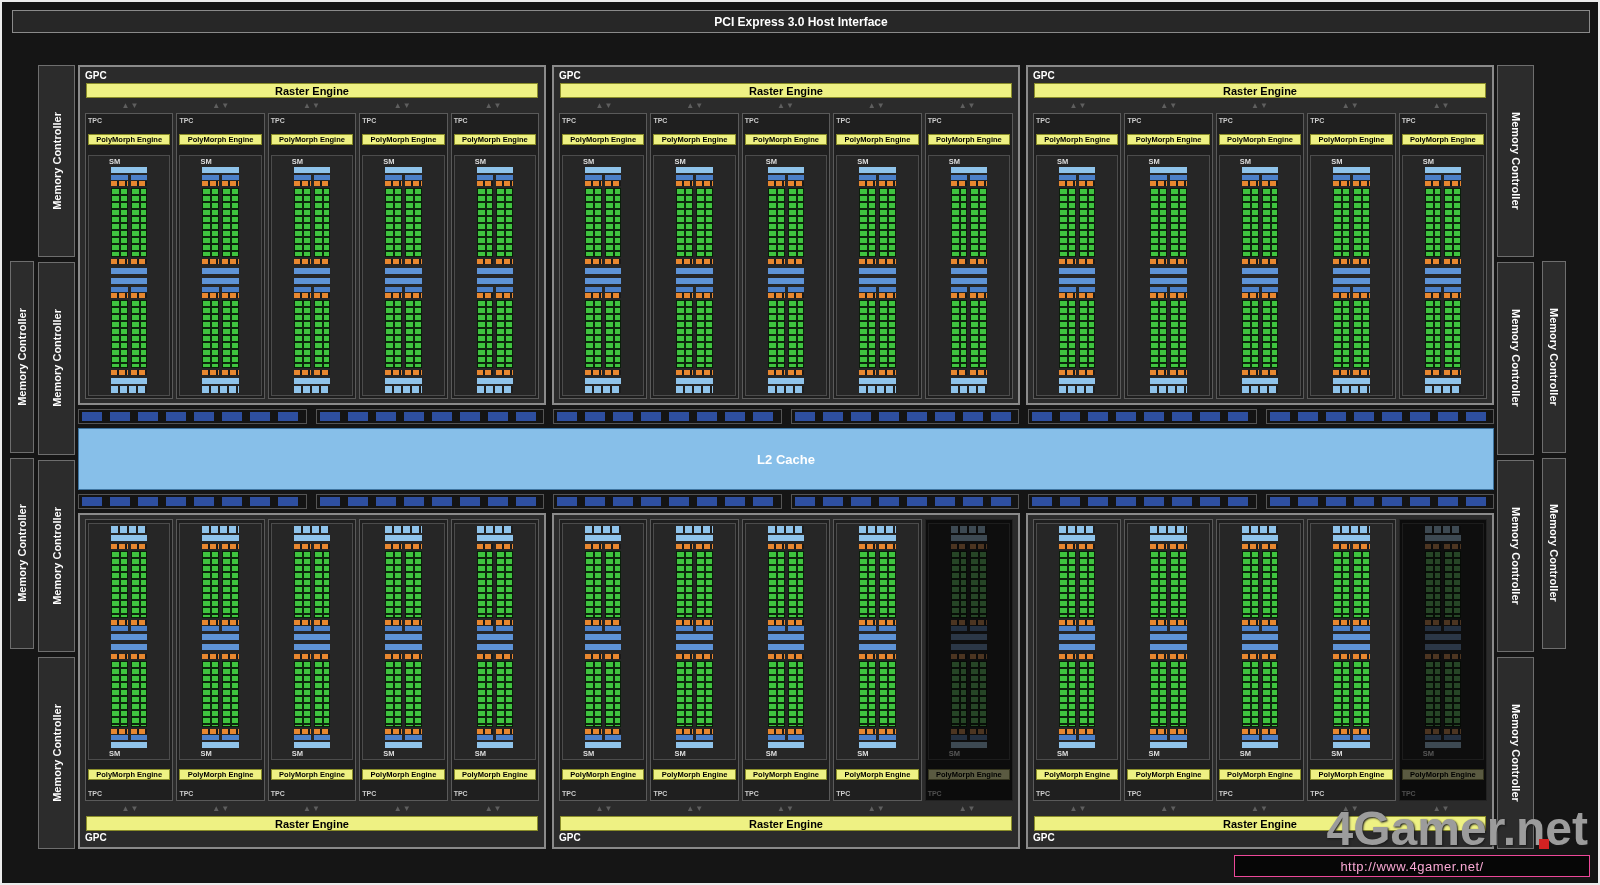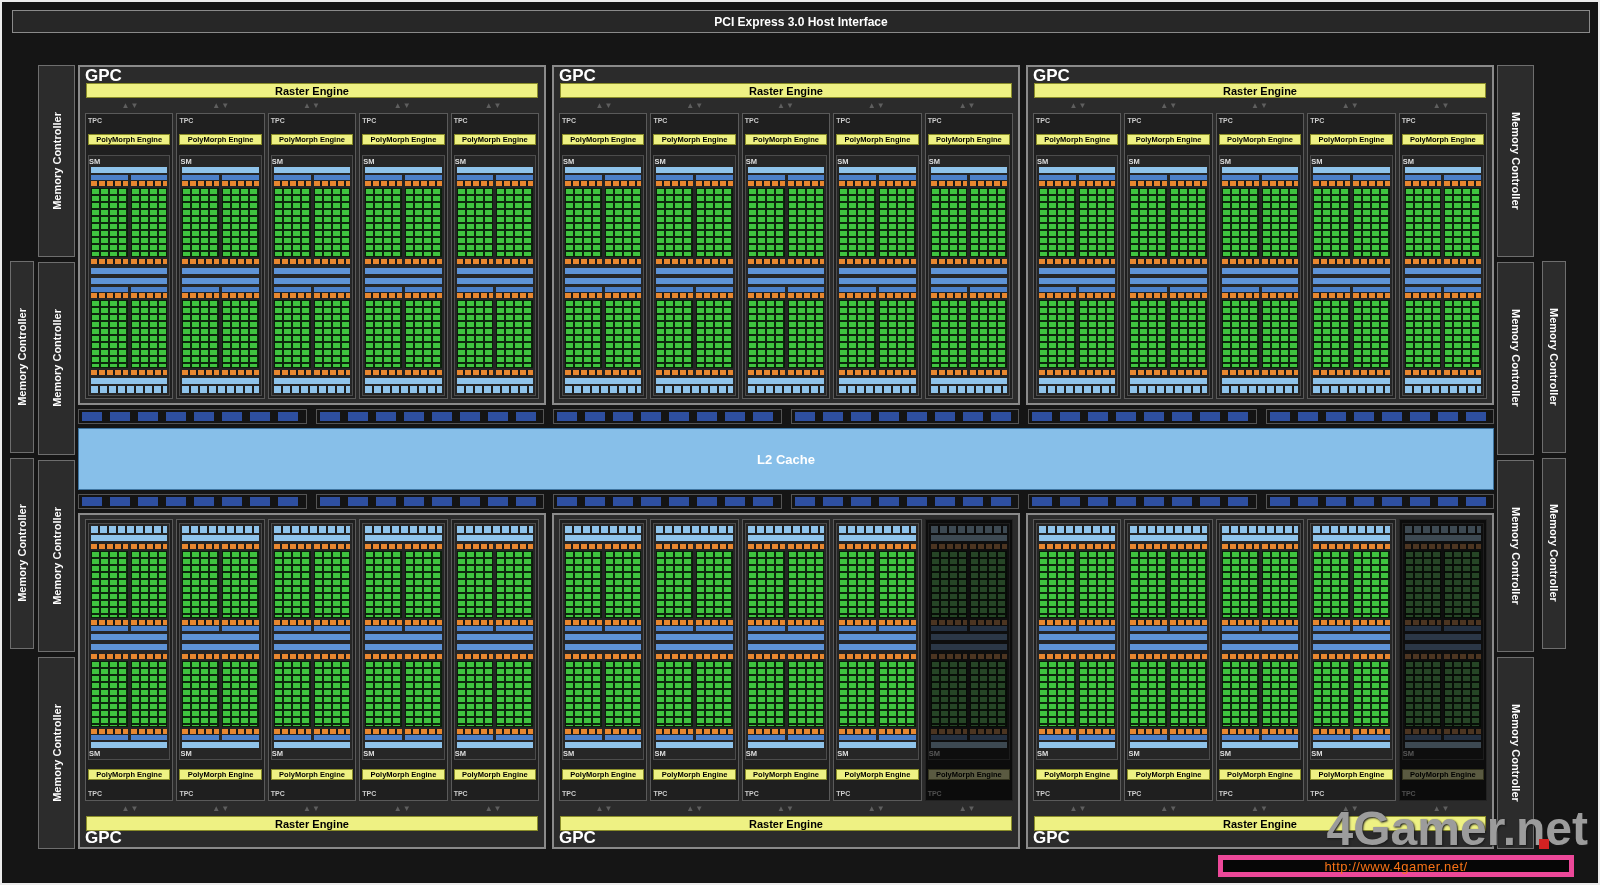--- a/index.html
+++ b/index.html
@@ -42,21 +42,21 @@
 
   
   .gpc-row{ position:absolute; left:76px; width:1416px; display:flex; gap:6px; }
   #gpc-top   { top:63px;  height:340px; }
   #gpc-bottom{ top:511px; height:336px; }
   .gpc{
     flex:1; background:#2b2b2b; border:2px solid #8a8a8a;
     padding:2px 5px 4px; display:flex; flex-direction:column; overflow:hidden;
   }
   #gpc-bottom .gpc{ flex-direction:column-reverse; padding:4px 5px 2px; }
-  .gpc-label{ color:#fff; font-weight:bold; font-size:17px; height:14px; line-height:14px; flex:none; }
+  .gpc-label{ color:#fff; font-weight:bold; font-size:10px; height:14px; line-height:14px; flex:none; }
   .raster{
     flex:none; height:15px; margin:0 1px;
     background:var(--label-yellow,#eef183); border:1px solid #8a8d2a;
     color:#000; font-weight:bold; font-size:11px;
     display:flex; align-items:center; justify-content:center;
   }
   .arrow-row{ flex:none; height:13px; display:flex; margin:1px 0; }
   .arrow-cell{
     flex:1; display:flex; align-items:center; justify-content:center;
     color:#5f5f5f; font-size:8px; letter-spacing:1px;
@@ -70,21 +70,21 @@
   .tpc.disabled{ filter:brightness(0.38) saturate(0.6); }
   .tpc-label{ flex:none; color:#ccc; font-weight:bold; font-size:7px; height:9px; line-height:9px; }
   .pm{
     flex:none; height:11px; line-height:10px; margin:9px 0;
     background:var(--label-yellow,#eef183); border:1px solid #8a8d2a;
     color:#000; font-weight:bold; font-size:7.5px; text-align:center;
     white-space:nowrap; overflow:hidden;
   }
   .sm{
     flex:1; background:#262626; border:1px solid #4c4c4c; margin-top:1px;
-    padding:1px 0; display:flex; flex-direction:column; overflow:hidden; min-height:0;
+    padding:1px 20px; display:flex; flex-direction:column; overflow:hidden; min-height:0;
   }
   #gpc-bottom .sm{ flex-direction:column-reverse; }
   .sm-label{ flex:none; color:#ddd; font-weight:bold; font-size:7.5px; height:9px; line-height:9px; }
 
   .bar{ flex:none; }
   .lb { height:6px; margin:1px 2px; background:var(--light-blue,#8fc3ea); }
   .mid{ height:6px; margin:2px 2px; background:var(--medium-blue,#5e93d6); }
   .tex{
     height:7px; margin:1px 2px;
     background:repeating-linear-gradient(90deg, var(--light-blue,#8fc3ea) 0 7px, #1d1d1d 7px 9px);
@@ -125,23 +125,23 @@
   .wm-logo-wrap{ position:absolute; right:10px; bottom:30px; z-index:20; }
   .wm-logo{
     font-size:48px; font-weight:bold; color:#9c9c9c; letter-spacing:0;
     text-shadow:1px 1px 2px #1a1a1a; line-height:1;margin-top:17px;
   }
   .wm-dot{
     position:absolute; left:212px; bottom:4px; width:10px; height:10px;
     background:var(--watermark-red,#d42222);
   }
   .wm-url{
-    position:absolute; right:24px; bottom:6px; width:356px; height:22px; z-index:20;
-    background:#060606; border:5px solid #ec4899;
-    color:#f97316; font-size:13px; letter-spacing:0.5px;
+    position:absolute; right:8px; bottom:6px; width:356px; height:22px; z-index:20;
+    background:#060606; border:1px solid #ec4899;
+    color:#f9a8d4; font-size:13px; letter-spacing:0.5px;
     display:flex; align-items:center; justify-content:center;
   }
 </style>
 </head>
 <body>
 
 <div class="stage">
 
   <div class="pcie">PCI Express 3.0 Host Interface</div>
 

